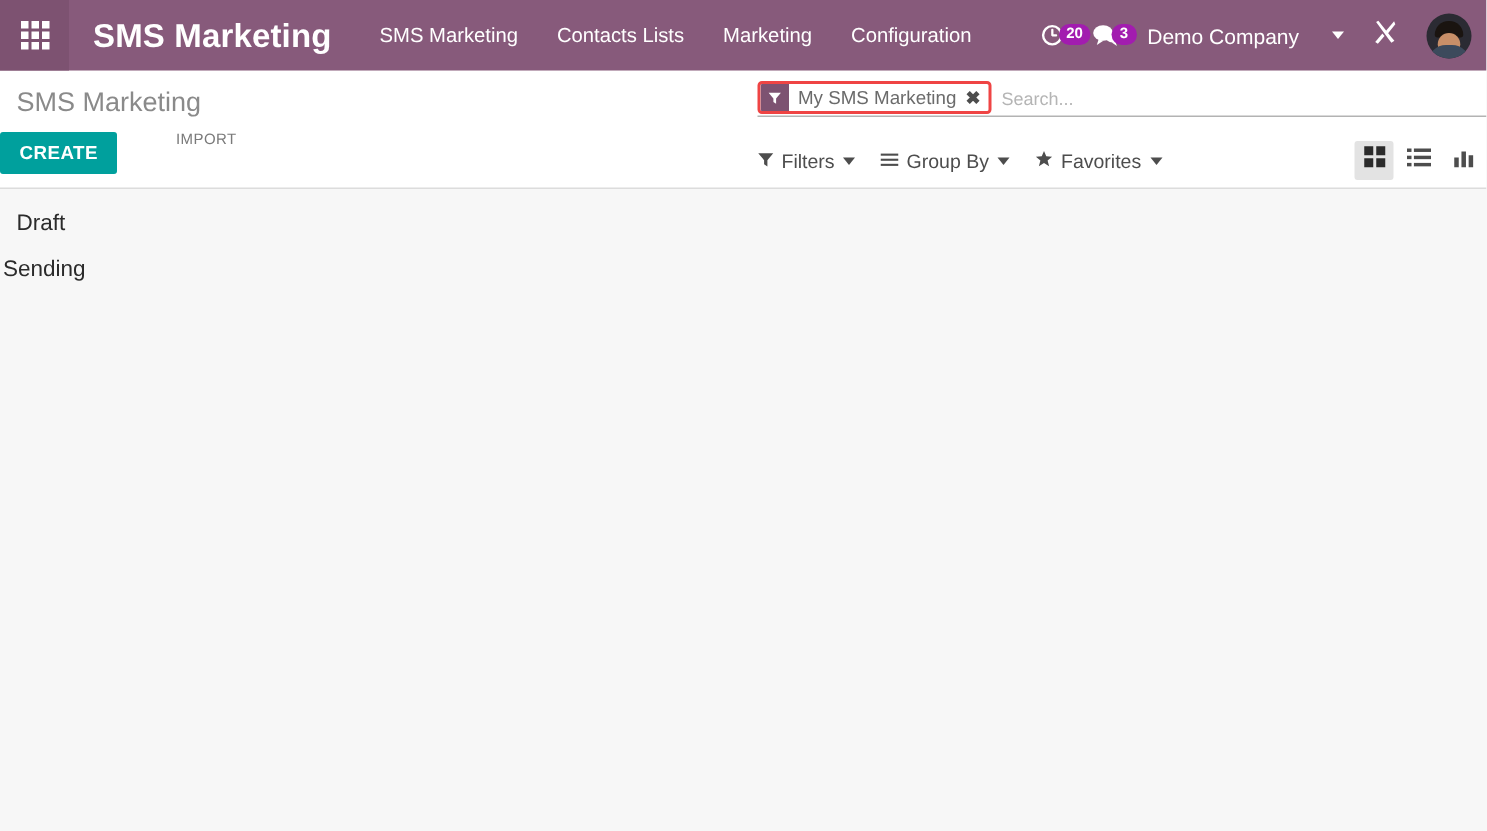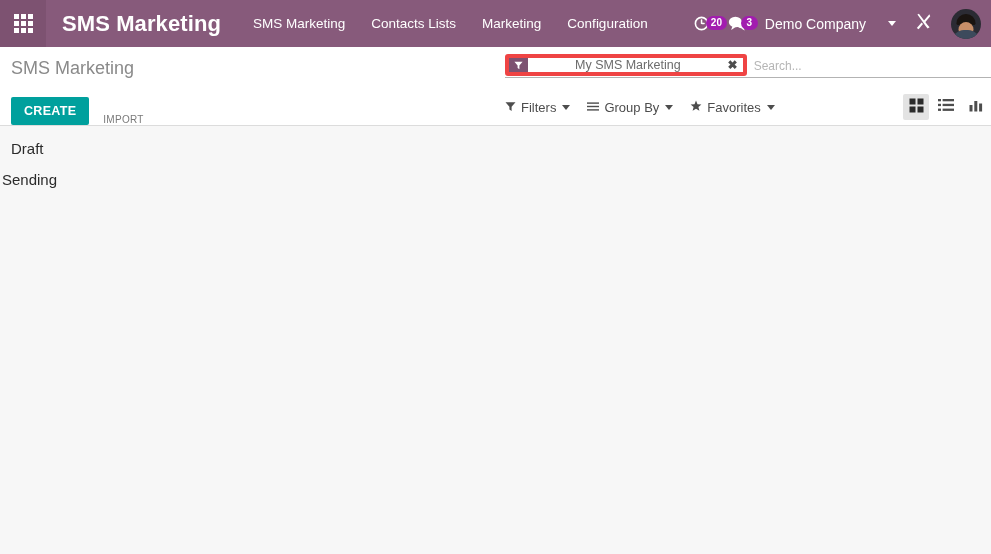--- a/index.html
+++ b/index.html
@@ -95,22 +95,22 @@
   .search-area {
     position: absolute; left: 505px; right: 0; top: 7px;
   }
   .search-box {
     display: flex; align-items: stretch;
     border-bottom: 1px solid #b3b3b3;
     height: 24px;
   }
   .facet {
     display: flex; align-items: stretch;
-    border: 4px solid #ef4444; border-radius: 3px; overflow: hidden;
-    height: 22px; background: #ffffff; gap: 41px;
+    border: 2px solid #ef4444; border-radius: 3px; overflow: hidden;
+    height: 22px; background: #ffffff;
   }
   .facet-icon {
     background: #7d5271; display: flex; align-items: center;
     justify-content: center; width: 19px;
   }
   .facet-label {
     font-size: 12.5px; color: #6b6b6b; padding: 0 6px;
     display: flex; align-items: center; white-space: nowrap;
   }
   .facet-close {
@@ -119,23 +119,24 @@
   }
   .search-input {
     flex: 1; border: none; outline: none;
     font-size: 12px; color: #4d4d4d;
     padding-left: 7px; background: transparent;
     font-family: "Liberation Sans", sans-serif;
   }
   .search-input::placeholder { color: #b5b5b5; }
 
   .cp-row2 {
-    display: flex; align-items: flex-end;
-    height: 38px; padding-left: 11px; position: relative;
+    display: flex; align-items: flex-start;
+    height: 38px; position: relative;
     border-bottom: 1px solid #dcdcdc;
+    gap: 25px;
   }
   .btn-create {
     background: #00A09D; color: #ffffff;
     font-size: 12.5px; font-weight: bold; letter-spacing: 0.3px;
     padding: 7px 13px; border: none; border-radius: 2px; cursor: pointer;
     font-family: "Liberation Sans", sans-serif;
   }
   .btn-import {
     background: transparent; color: #7a7a7a; border: none;
     font-size: 10px; letter-spacing: 0.3px;

